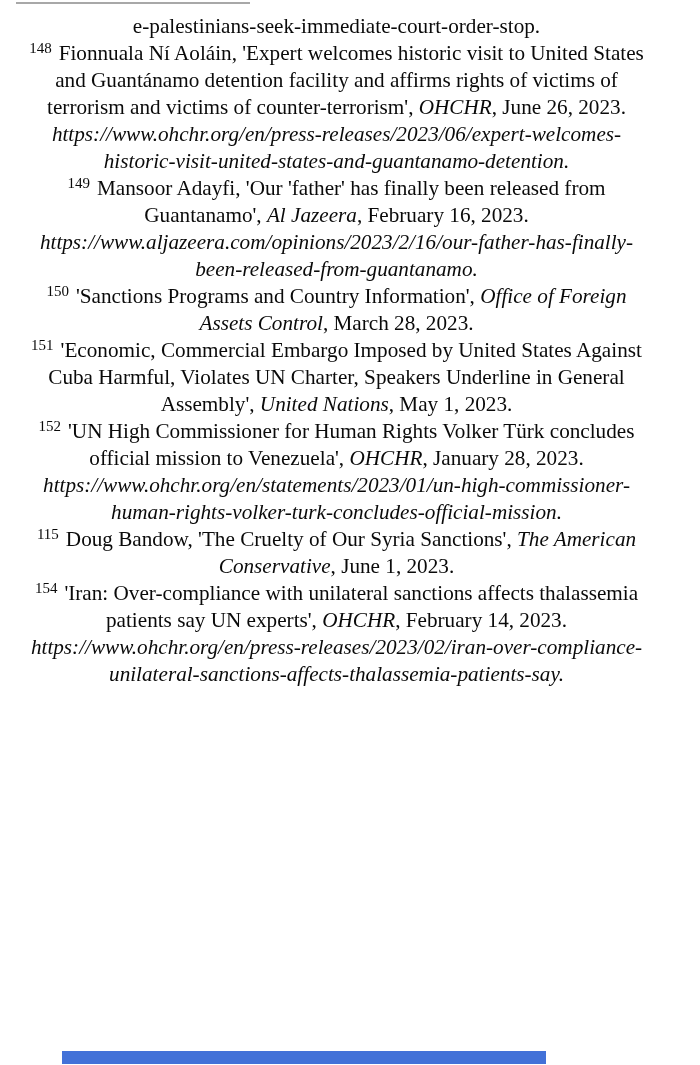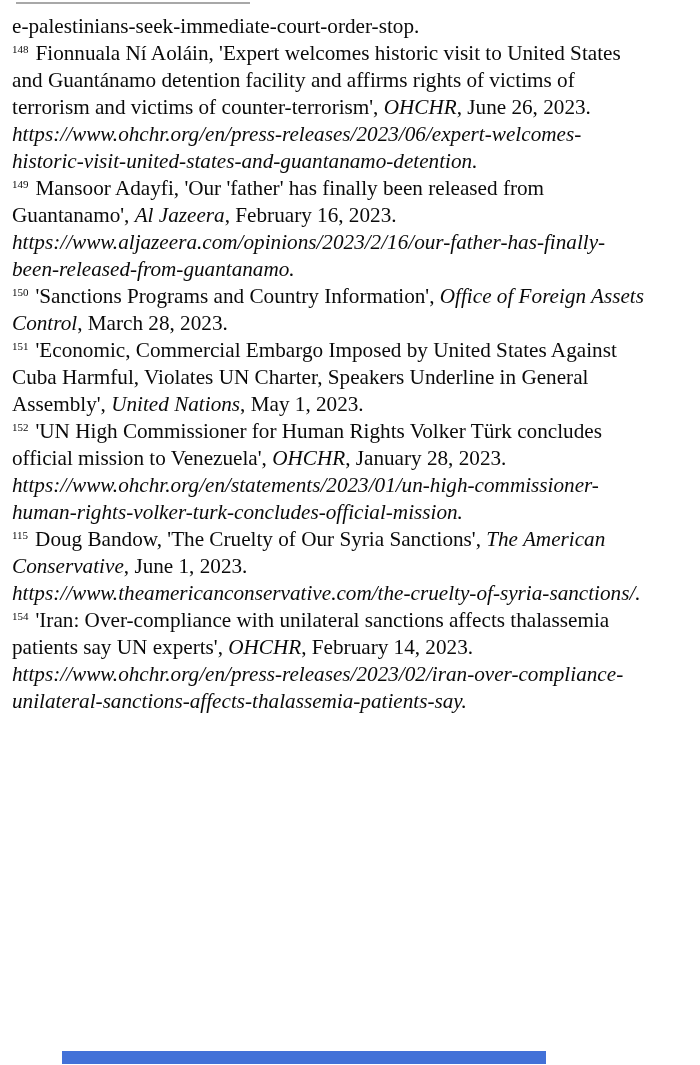--- a/index.html
+++ b/index.html
@@ -16,29 +16,29 @@
     position: absolute;
     top: 2px;
     left: 16px;
     width: 234px;
     height: 2px;
     background: #a8a8a8;
   }
   .content {
     position: absolute;
     top: 13px;
-    left: 12px;
+    left: 18px;
     width: 637px;
     font-size: 21.2px;
     line-height: 27px;
-    text-align: left;
+    text-align: center;
   }
   .content p { margin: 0; }
   sup.fn-num {
-    font-size: 11px;
+    font-size: 15px;
     line-height: 0;
     vertical-align: 7px;
     margin-right: 7px;
   }
   .seg-normal { font-style: normal; }
   .seg-italic { font-style: italic; }
   .seg-url {
     display: block;
     overflow-wrap: anywhere;
     font-style: italic;
@@ -58,18 +58,18 @@
 <div class="top-rule" style="background: rgb(168, 168, 168);"></div>
 
 <div class="content">
   <p>e-palestinians-seek-immediate-court-order-stop.</p>
   <div id="footnotes-list">
       <p><sup class="fn-num">148</sup><span class="seg-normal">Fionnuala Ní Aoláin, 'Expert welcomes historic visit to United States and Guantánamo detention facility and affirms rights of victims of terrorism and victims of counter-terrorism', </span><span class="seg-italic">OHCHR</span><span class="seg-normal">, June 26, 2023. </span><span class="seg-url">https://www.ohchr.org/en/press-releases/2023/06/expert-welcomes-historic-visit-united-states-and-guantanamo-detention.</span></p>
       <p><sup class="fn-num">149</sup><span class="seg-normal">Mansoor Adayfi, 'Our 'father' has finally been released from Guantanamo', </span><span class="seg-italic">Al Jazeera</span><span class="seg-normal">, February 16, 2023. </span><span class="seg-url">https://www.aljazeera.com/opinions/2023/2/16/our-father-has-finally-been-released-from-guantanamo.</span></p>
       <p><sup class="fn-num">150</sup><span class="seg-normal">'Sanctions Programs and Country Information', </span><span class="seg-italic">Office of Foreign Assets Control</span><span class="seg-normal">, March 28, 2023. </span></p>
       <p><sup class="fn-num">151</sup><span class="seg-normal">'Economic, Commercial Embargo Imposed by United States Against Cuba Harmful, Violates UN Charter, Speakers Underline in General Assembly', </span><span class="seg-italic">United Nations</span><span class="seg-normal">, May 1, 2023. </span></p>
       <p><sup class="fn-num">152</sup><span class="seg-normal">'UN High Commissioner for Human Rights Volker Türk concludes official mission to Venezuela', </span><span class="seg-italic">OHCHR</span><span class="seg-normal">, January 28, 2023. </span><span class="seg-url">https://www.ohchr.org/en/statements/2023/01/un-high-commissioner-human-rights-volker-turk-concludes-official-mission.</span></p>
-      <p><sup class="fn-num">115</sup><span class="seg-normal">Doug Bandow, 'The Cruelty of Our Syria Sanctions', </span><span class="seg-italic">The American Conservative</span><span class="seg-normal">, June 1, 2023. </span><span class="seg-url">https://www.theamericanconservative.com/the-cruelty-of-syria-sanctions/.</span></p>
+      <p><sup class="fn-num">115</sup><span class="seg-normal">Doug Bandow, 'The Cruelty of Our Syria Sanctions', </span><span class="seg-italic">The American Conservative</span><span class="seg-normal">, June 1, 2023. </span></p>
       <p><sup class="fn-num">154</sup><span class="seg-normal">'Iran: Over-compliance with unilateral sanctions affects thalassemia patients say UN experts', </span><span class="seg-italic">OHCHR</span><span class="seg-normal">, February 14, 2023. </span><span class="seg-url">https://www.ohchr.org/en/press-releases/2023/02/iran-over-compliance-unilateral-sanctions-affects-thalassemia-patients-say.</span></p>
     </div>
 </div>
 
 <div class="progress" style="background: rgb(66, 113, 216);"></div>
 
 </body></html>

